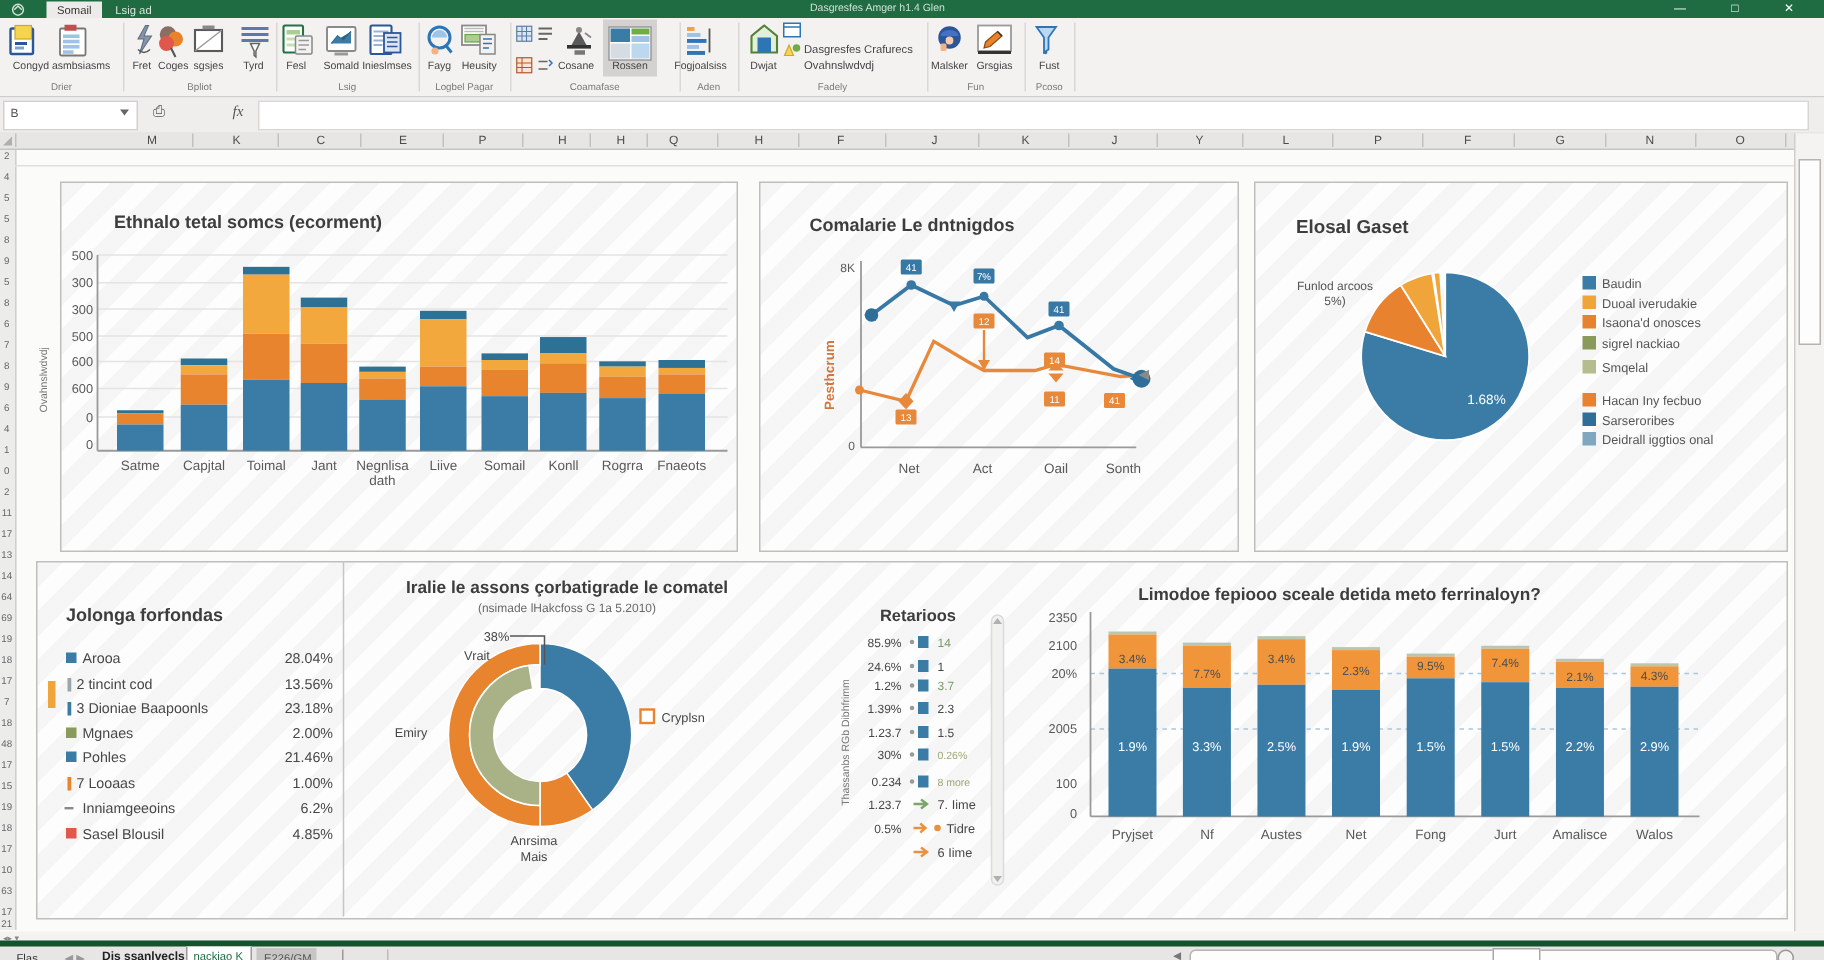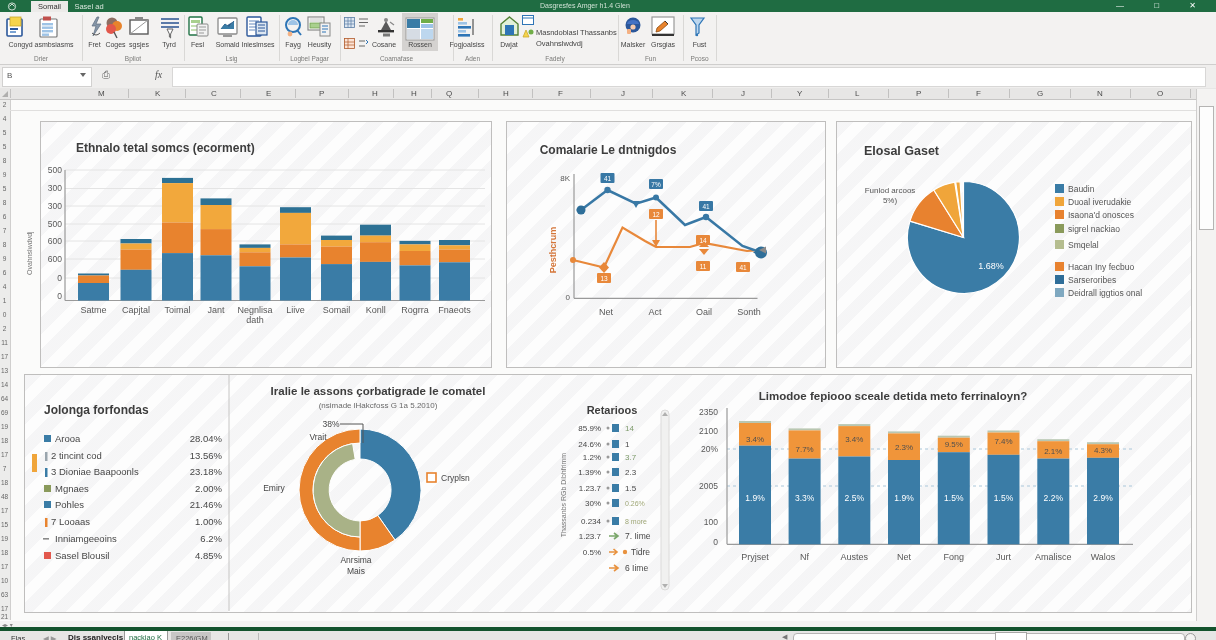--- a/index.html
+++ b/index.html
@@ -34,21 +34,21 @@
 .t{position:absolute;white-space:nowrap;}
 </style></head>
 <body>
 
 <div id="titlebar" class="abs"></div>
 <svg class="abs" style="left:7px;top:2px" width="10" height="9" viewBox="0 0 10 9">
     <circle cx="5" cy="4.5" r="3.6" fill="none" stroke="#cfe0d4" stroke-width="1"></circle>
     <path d="M2.5,4.5 L5,2 L7.5,4.5" fill="none" stroke="#cfe0d4" stroke-width="1"></path>
   </svg>
 <div id="tab1" class="abs">Somail</div>
-<div id="tab2" class="abs">Sasel ad</div>
+<div id="tab2" class="abs">Lsig ad</div>
 <div id="ttext" class="abs t">Dasgresfes Amger h1.4 Glen</div>
 <div id="wbtns" class="abs t">— □ ✕</div>
 
 <div id="ribbon" class="abs"></div>
 <div id="ribbonicons" class="abs" style="left:0;top:12px;width:1216px;height:52px;">
 <div class="gsep" style="left:82px"></div>
     <div class="gsep" style="left:184px"></div>
 <div class="gsep" style="left:279px"></div>
     <div class="gsep" style="left:340px"></div>
 <div class="gsep" style="left:453px"></div>
@@ -191,21 +191,21 @@
 
 <svg class="icon" style="left:500px" width="19" height="23" viewBox="0 0 19 23">
       <path d="M9.5,1 L18,8 V19 H1 V8 Z" fill="#e2f0d9" stroke="#538135" stroke-width="1.4"></path>
       <rect x="5" y="9" width="9" height="10" fill="#2e75b6"></rect>
     </svg>
 <div class="ilabel" style="left:490px;width:38px;">Dwjat</div>
 <svg class="icon" style="left:522px;top:3px" width="12" height="10" viewBox="0 0 12 10">
       <rect x="0.5" y="0.5" width="11" height="9" fill="#fff" stroke="#2e75b6" stroke-width="1"></rect>
       <path d="M0.5,3 h11" stroke="#2e75b6" stroke-width="1"></path>
     </svg>
-<div class="t" style="left:536px;top:16px;font-size:7.5px;color:#444;">Masndoblasl Thassanbs</div>
+<div class="t" style="left:536px;top:16px;font-size:7.5px;color:#444;">Dasgresfes Crafurecs</div>
 <svg class="icon" style="left:522px;top:16px" width="12" height="11" viewBox="0 0 12 11">
       <path d="M1,9 l3,-7 3,7 Z" fill="#f6d44c" stroke="#caa92d" stroke-width="0.8"></path>
       <circle cx="9" cy="4" r="2.5" fill="#70ad47"></circle>
     </svg>
 <div class="t" style="left:536px;top:27px;font-size:7.5px;color:#444;">Ovahnslwdvdj</div>
 <div class="glabel" style="left:492px;width:126px;">Fadely</div>
 
 <svg class="icon" style="left:624px" width="18" height="23" viewBox="0 0 18 23">
       <circle cx="9" cy="9" r="7.5" fill="#2b579a"></circle>
       <path d="M3,8 a6,4 0 0 1 12,0 Z" fill="#4472c4"></path>

